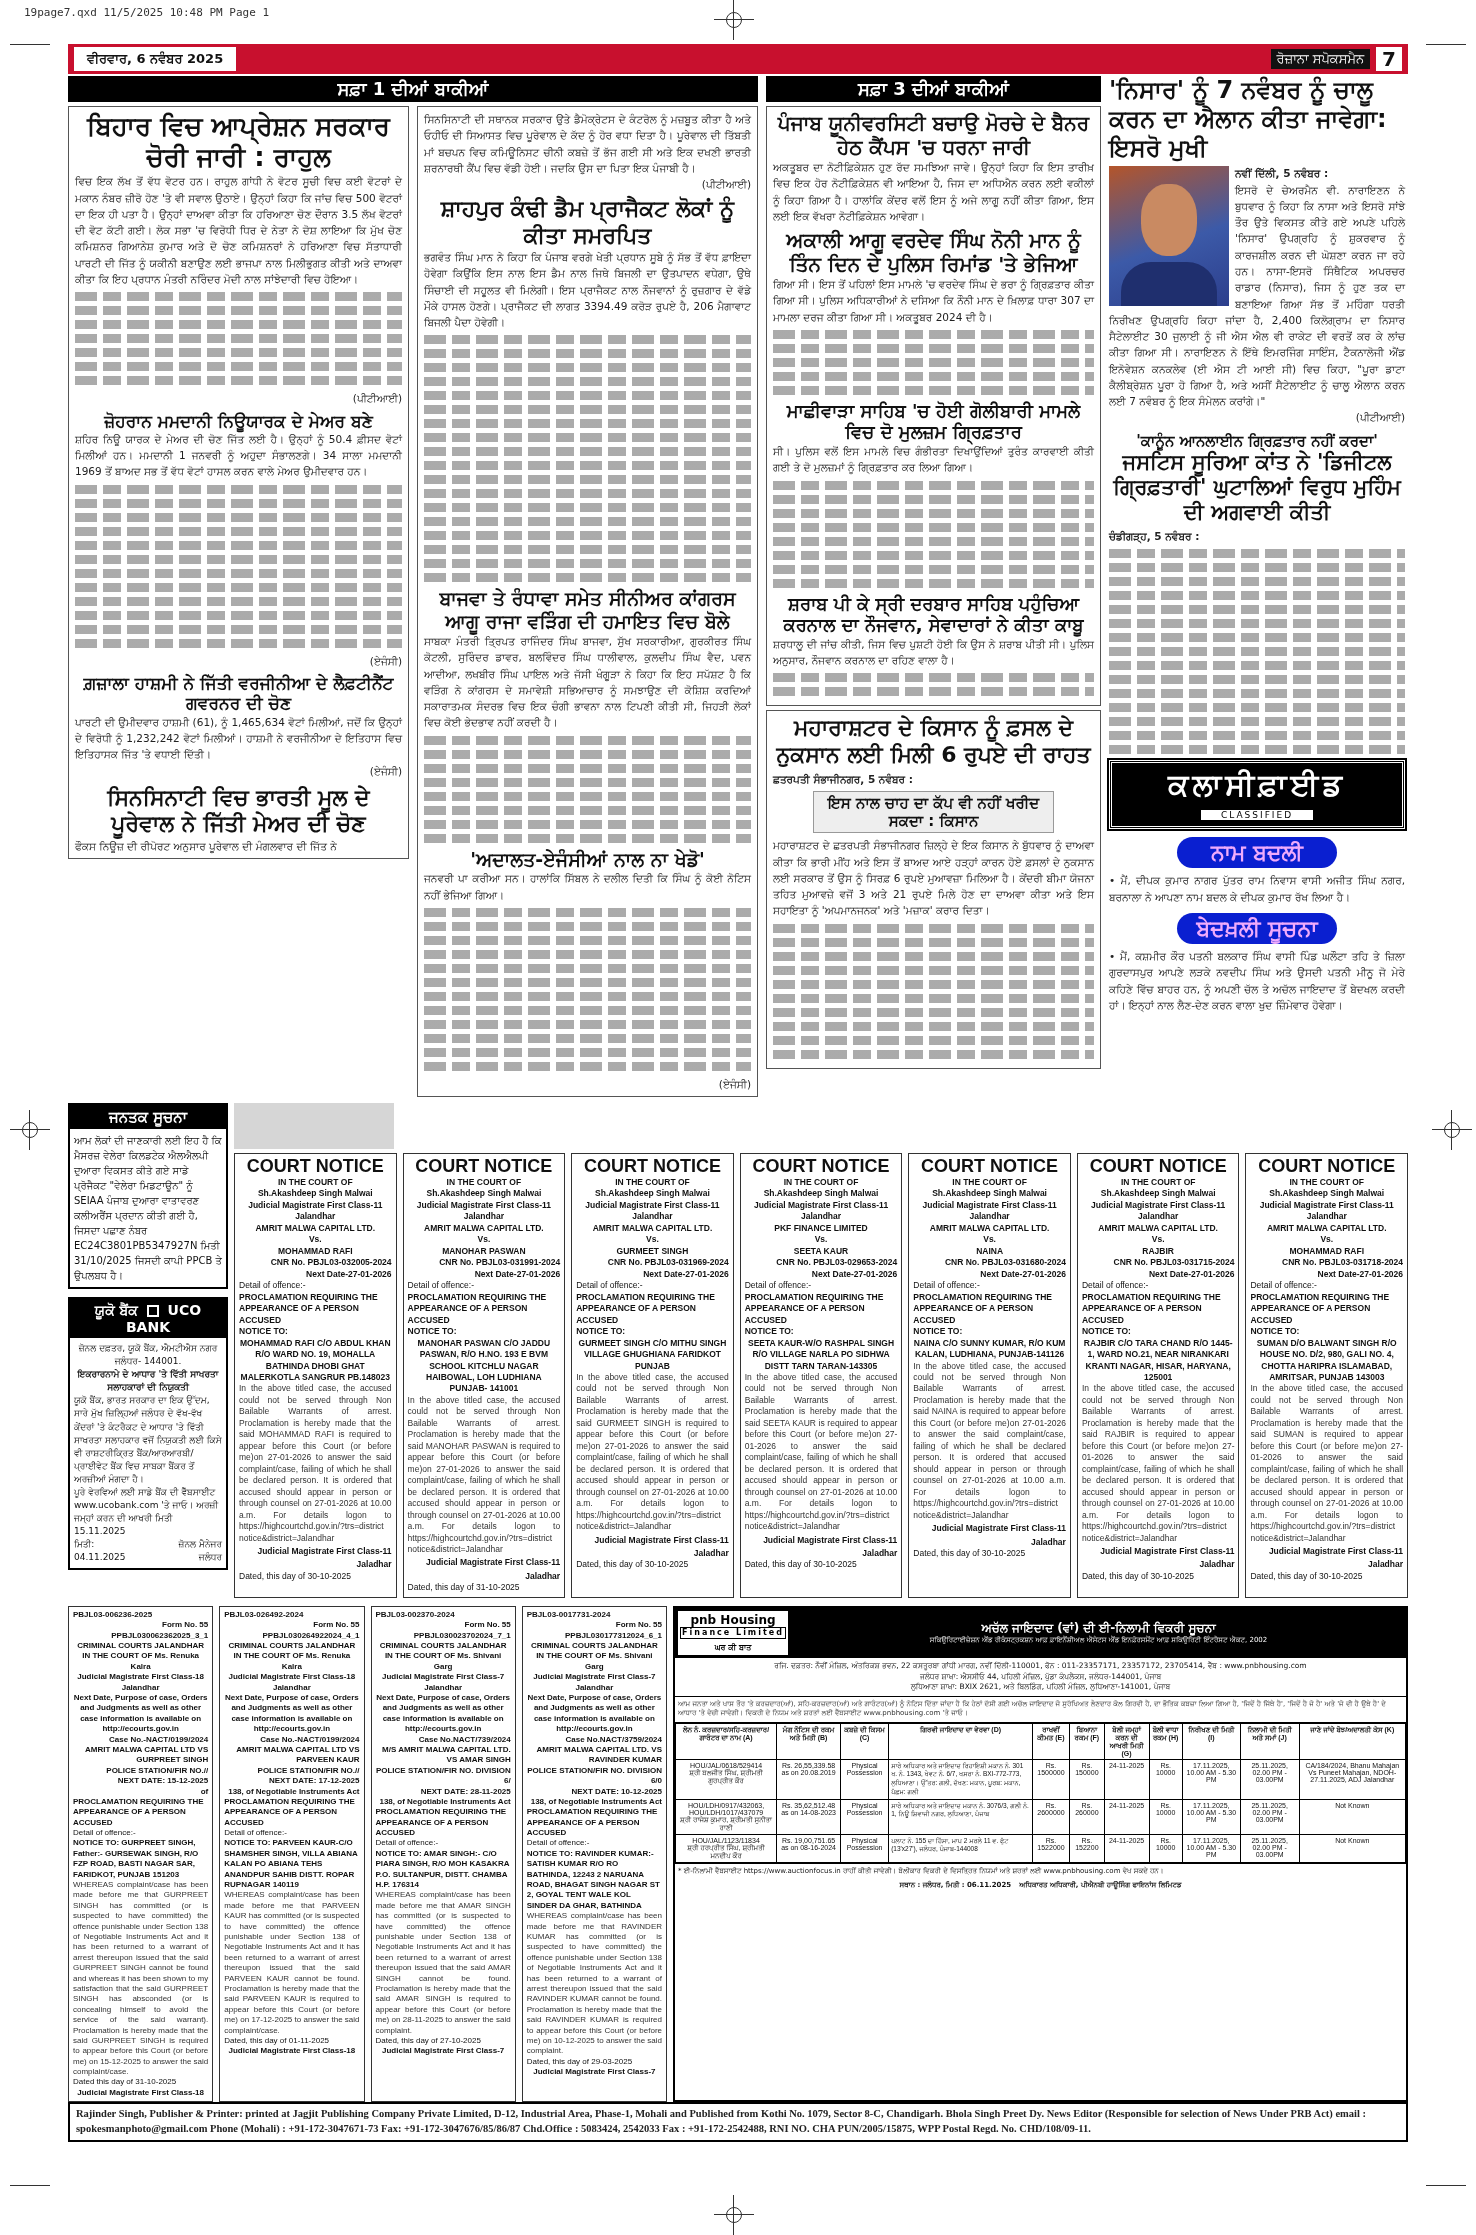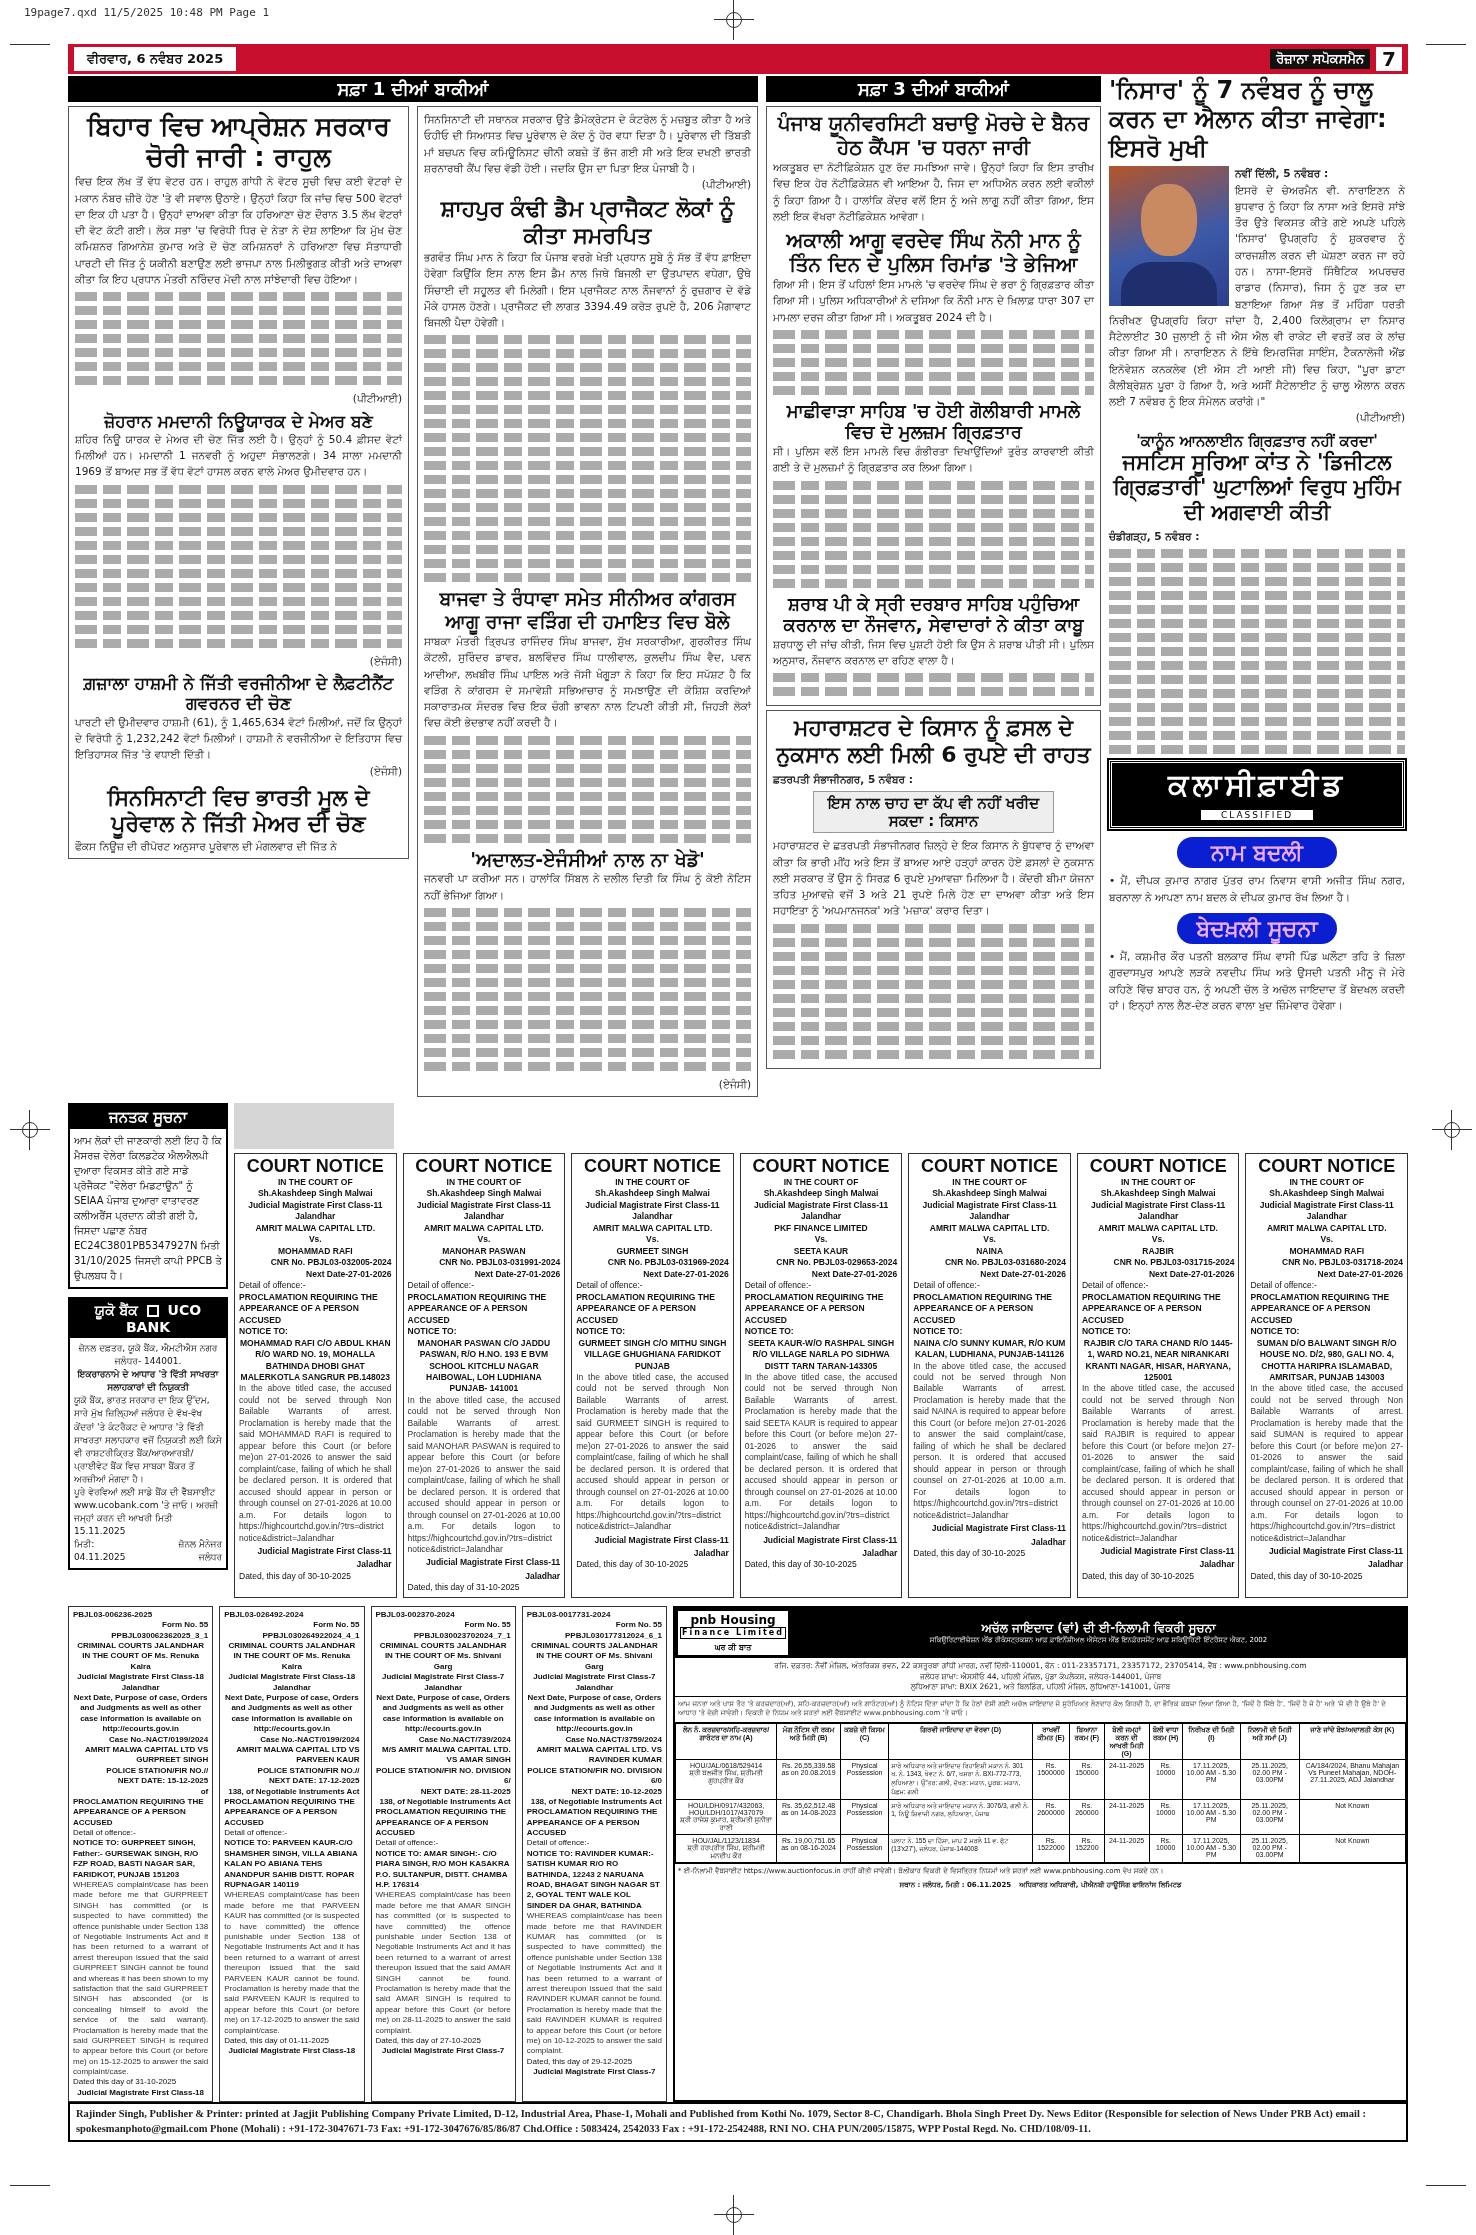--- a/index.html
+++ b/index.html
@@ -7,21 +7,21 @@
 .slug{position:absolute;left:24px;top:6px;font-family:"DejaVu Sans Mono",monospace;font-size:11px;color:#333}
 .reg{position:absolute;width:40px;height:40px}
 .reg:before{content:"";position:absolute;left:19px;top:0;width:1px;height:40px;background:#333}
 .reg:after{content:"";position:absolute;left:0;top:19px;width:40px;height:1px;background:#333}
 .reg i{position:absolute;left:12px;top:12px;width:16px;height:16px;border:1px solid #333;border-radius:50%}
 .trim{position:absolute;background:#333}
 .page{position:absolute;left:68px;top:44px;width:1340px}
 .masthead{height:30px;background:#c8102e;display:flex;align-items:center;justify-content:space-between;padding:0 6px}
 .date-box{background:#fff;color:#111;font-weight:bold;font-size:13px;padding:3px 12px;border:1px solid #fff}
 .brand{display:flex;align-items:center;gap:6px}
-.brand-name{color:#fff;font-weight:bold;font-size:13px;background:#111;padding:2px 6px}
+.brand-name{color:#fff;font-weight:normal;font-size:13px;background:#111;padding:2px 6px}
 .pgnum{background:#fff;color:#111;font-weight:bold;font-size:20px;padding:0 6px;line-height:24px}
 .cols{display:flex;gap:8px;margin-top:2px}
 .sec-bar{background:#000;color:#fff;text-align:center;font-size:18px;font-weight:bold;height:26px;line-height:26px}
 .box{border:1px solid #555;padding:4px 6px;margin-top:4px}
 .hl{font-weight:bold;text-align:center;line-height:1.2;font-family:"DejaVu Sans",sans-serif}
 .body-text{font-size:10.5px;line-height:1.55;text-align:justify;color:#222}
 .filler{display:block;height:9px;margin:5px 0;background:repeating-linear-gradient(90deg,#666 0 22px,transparent 22px 28px,#666 28px 46px,transparent 46px 52px);opacity:.55}
 .colA{width:690px}
 .colB{width:335px}
 .colC{width:296px}
@@ -508,21 +508,21 @@
         <div class="c">Next Date, Purpose of case, Orders and Judgments as well as other case information is available on http://ecourts.gov.in</div>
         <div class="r">Case No.NACT/3759/2024</div>
         <div class="r">AMRIT MALWA CAPITAL LTD. VS RAVINDER KUMAR</div>
         <div class="r">POLICE STATION/FIR NO. DIVISION 6/0</div>
         <div class="r">NEXT DATE: 10-12-2025</div>
         <div class="r">138, of Negotiable Instruments Act</div>
         <div class="b">PROCLAMATION REQUIRING THE APPEARANCE OF A PERSON ACCUSED</div>
         <div>Detail of offence:-</div>
         <div class="b">NOTICE TO: RAVINDER KUMAR:- SATISH KUMAR R/O RO BATHINDA, 12243 2 NARUANA ROAD, BHAGAT SINGH NAGAR ST 2, GOYAL TENT WALE KOL SINDER DA GHAR, BATHINDA</div>
         <div class="j">WHEREAS complaint/case has been made before me that RAVINDER KUMAR has committed (or is suspected to have committed) the offence punishable under Section 138 of Negotiable Instruments Act and it has been returned to a warrant of arrest thereupon issued that the said RAVINDER KUMAR cannot be found. Proclamation is hereby made that the said RAVINDER KUMAR is required to appear before this Court (or before me) on 10-12-2025 to answer the said complaint.</div>
-        <div>Dated, this day of 29-12-2025</div>
+        <div>Dated, this day of 29-03-2025</div>
         <div class="c">Judicial Magistrate First Class-7</div>
       </div>
     <div class="pnb">
       <div class="pnb-top">
         <div class="pnb-logo">
           <span>pnb Housing</span>
           <small>Finance Limited</small>
           <span style="font-size:8px">ਘਰ ਕੀ ਬਾਤ</span>
         </div>
         <div class="pnb-title">

